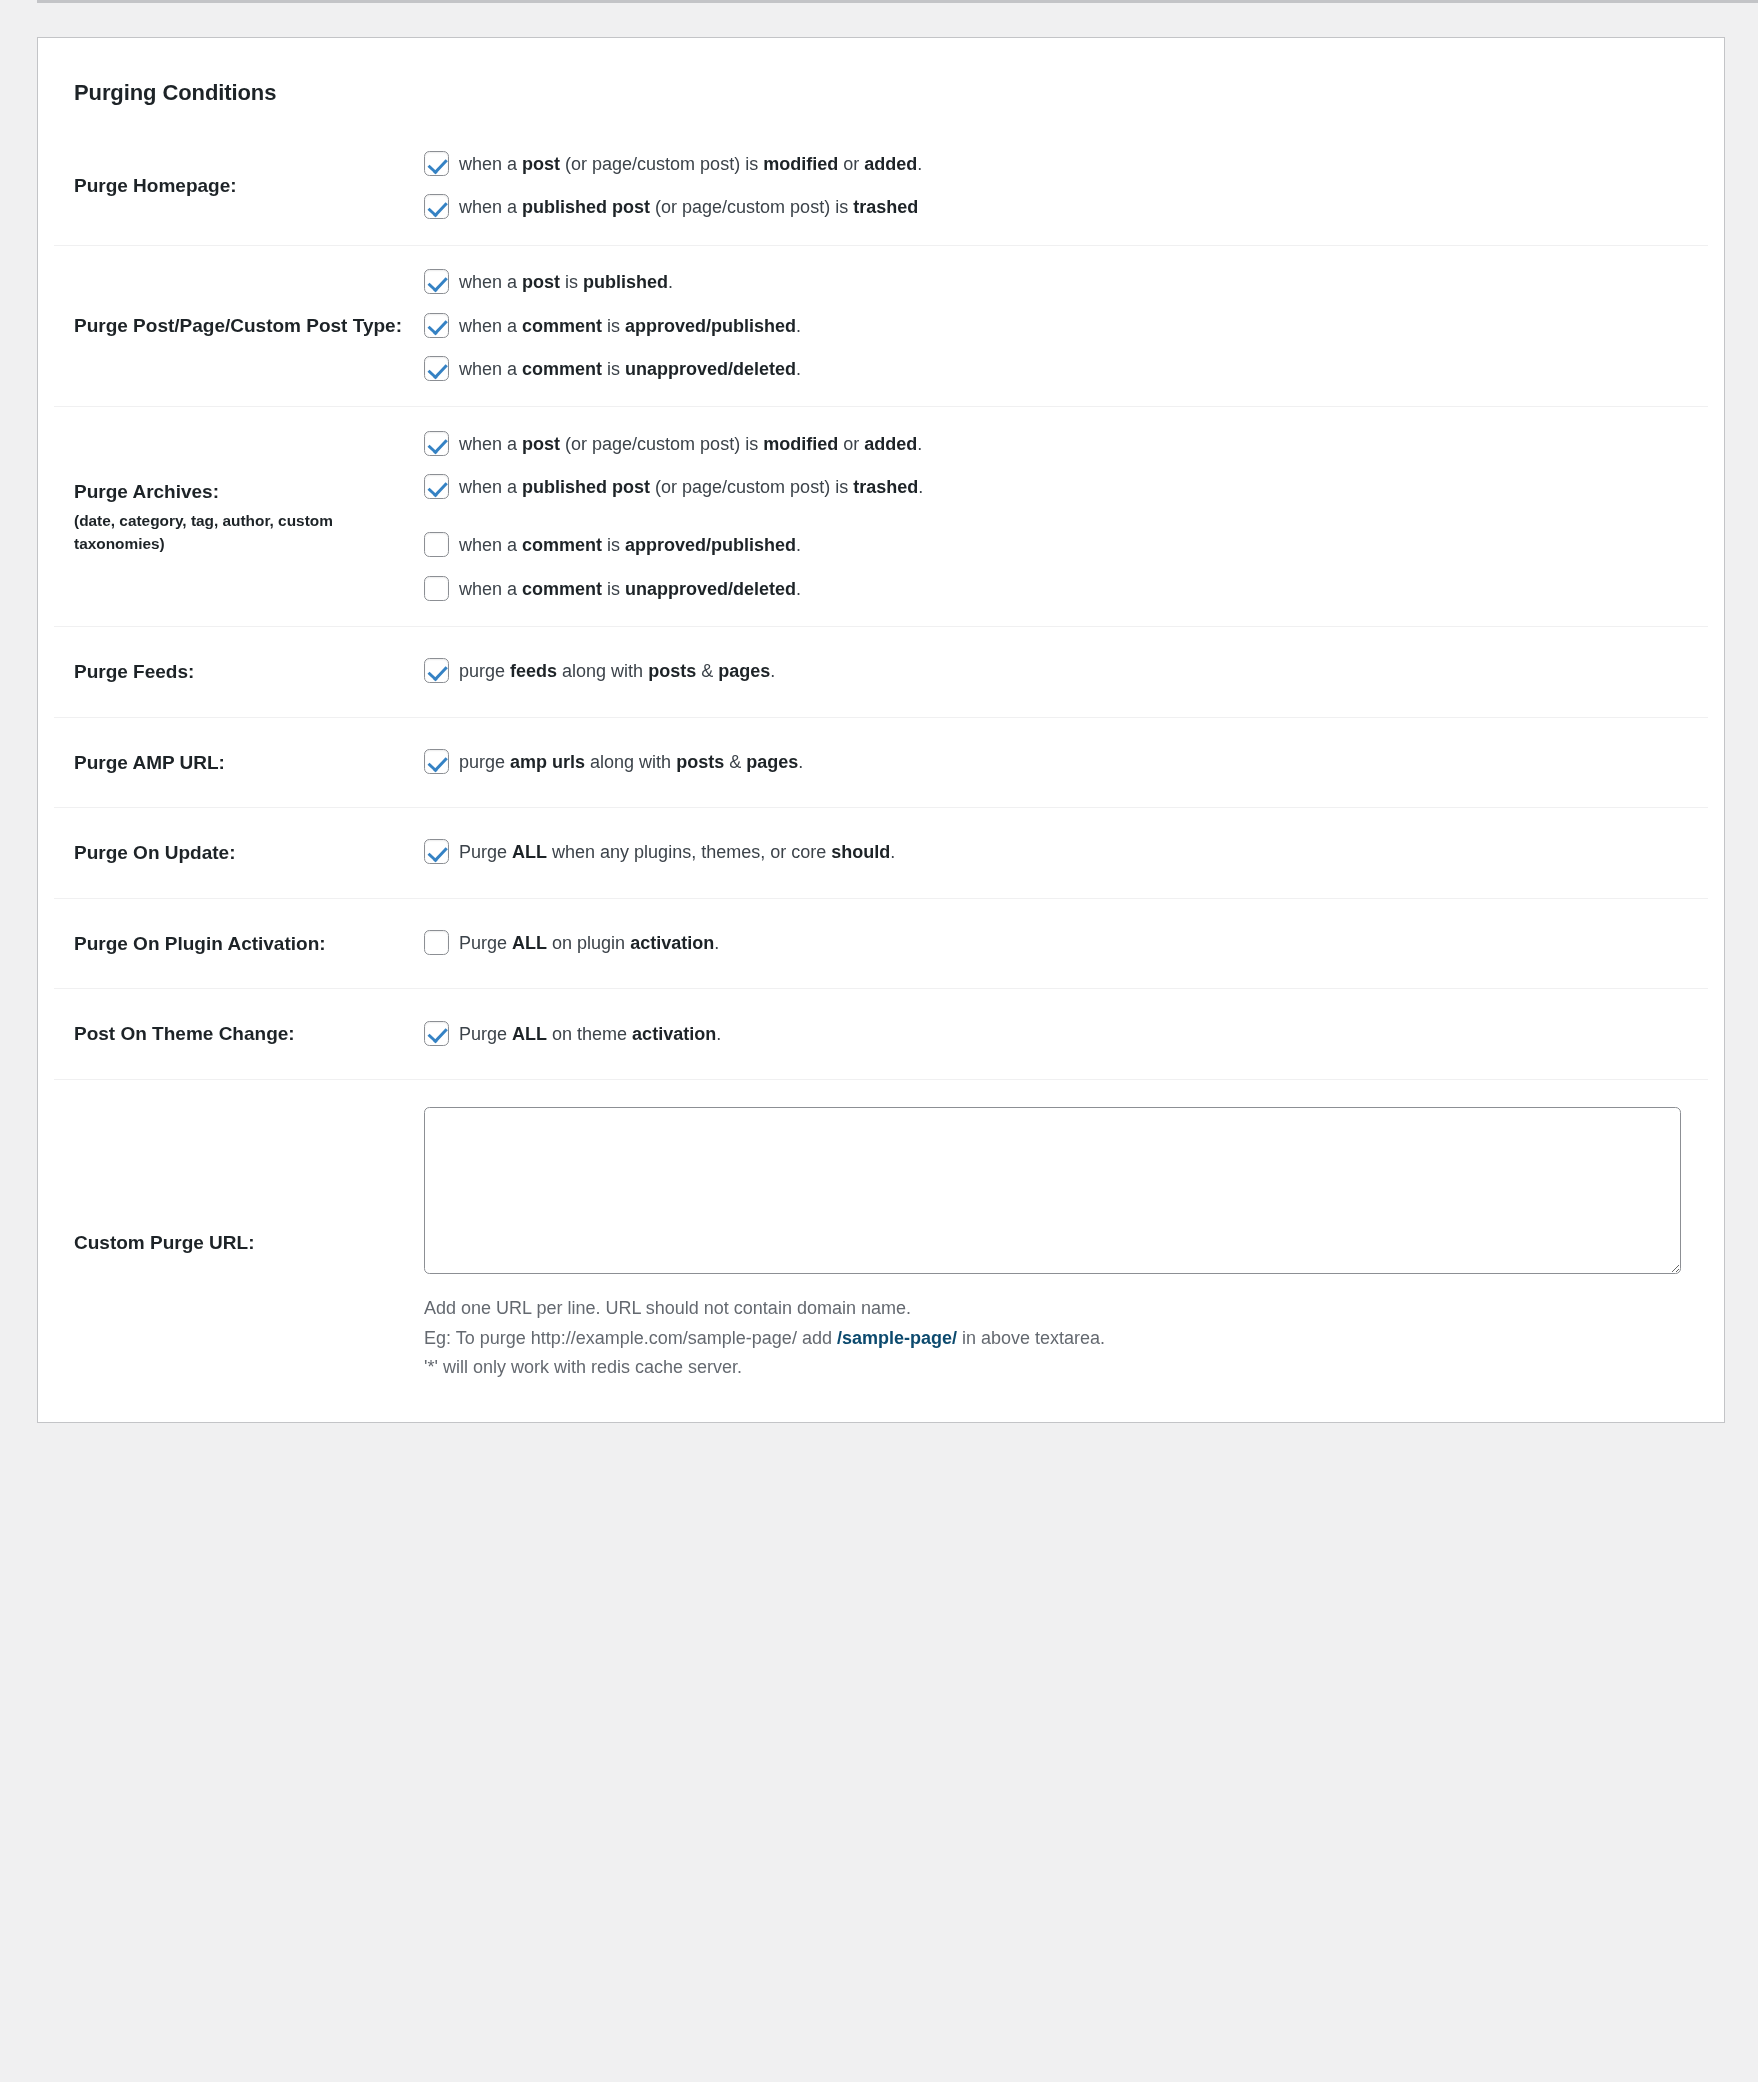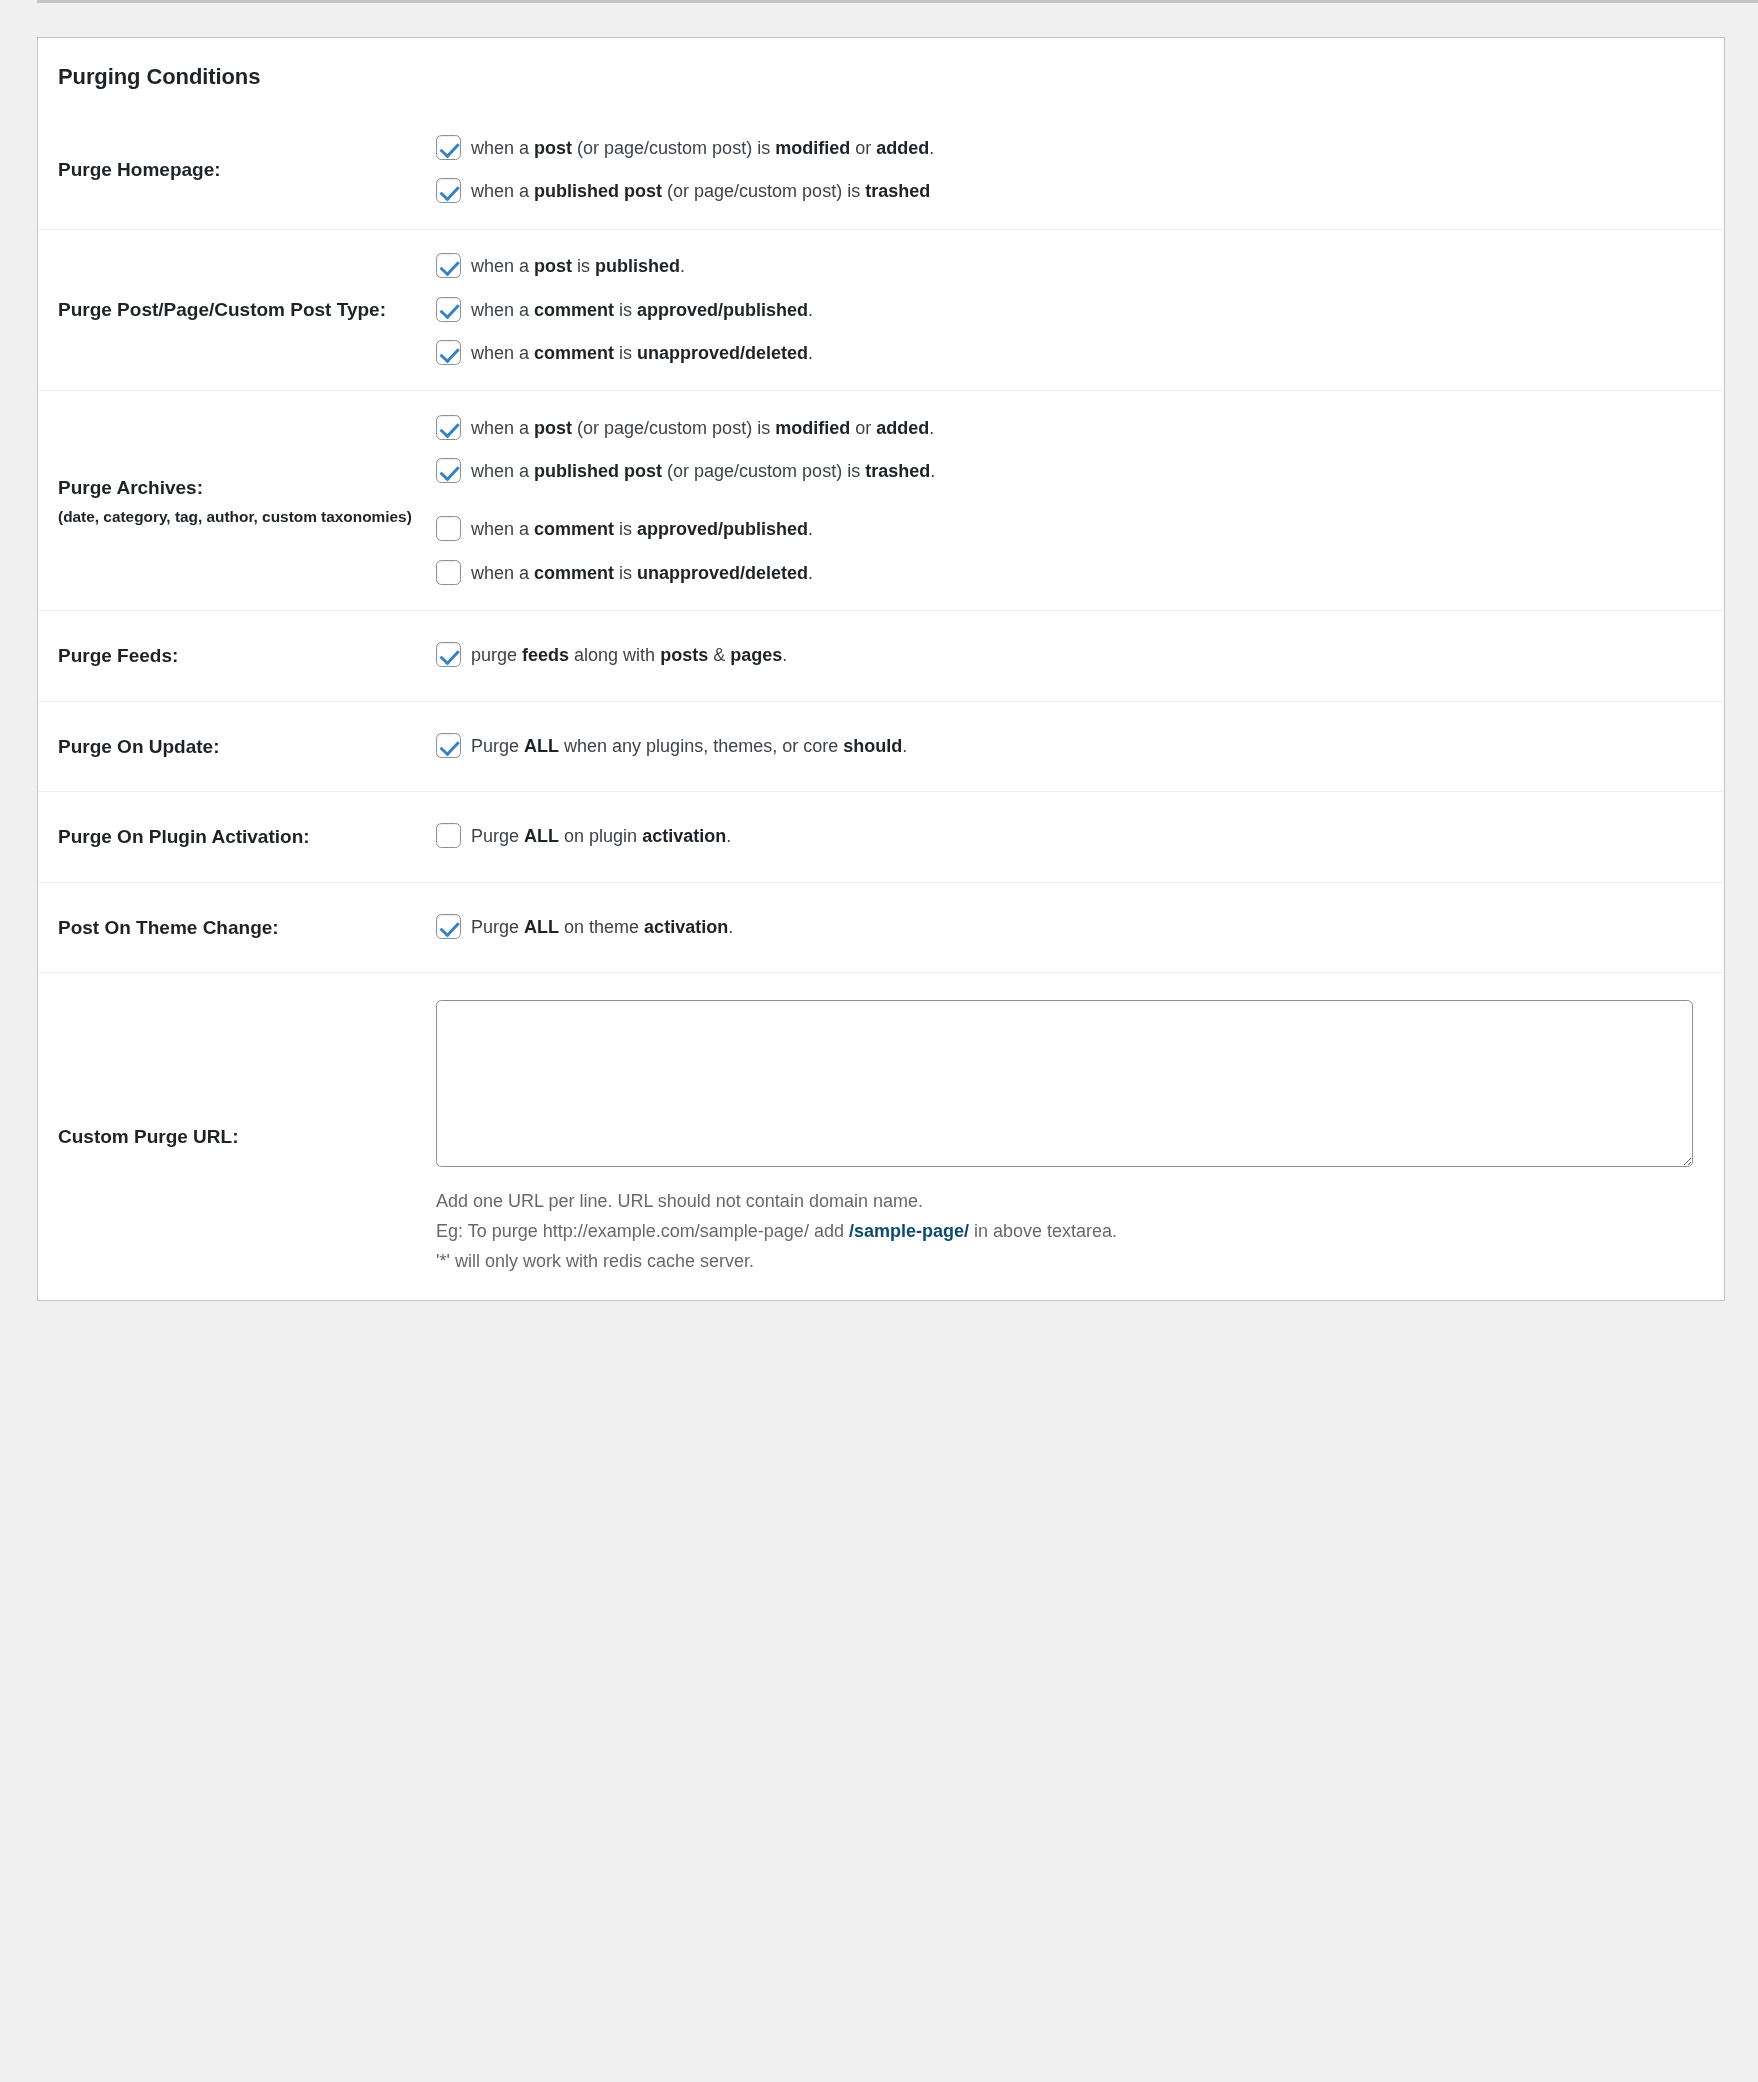--- a/index.html
+++ b/index.html
@@ -23,21 +23,21 @@
     background: #c3c4c7;
   }
   .card {
     position: absolute;
     left: 37px;
     top: 37px;
     width: 1688px;
     background: #ffffff;
     border: 0.9px solid #c3c4c7;
     box-sizing: border-box;
-    padding: 0;
+    padding: 16px;
   }
   .card-title {
     font-size: 22px;
     font-weight: bold;
     color: #1d2327;
     padding: 25px 0 0 20px;
     line-height: 1.3;
     letter-spacing: -0.1px;
   }
   table.form-table {
@@ -212,20 +212,29 @@
         <tr class="sep">
           <th><span>Purge Feeds:</span></th>
           <td>
             <label class="cb-row">
               <span class="cbox checked"></span>
               <span class="cb-label">purge <b>feeds</b> along with <b>posts</b> &amp; <b>pages</b>.</span>
             </label>
           </td>
         </tr>
         <tr class="sep">
+          <th><span>Purge AMP URL:</span></th>
+          <td>
+            <label class="cb-row">
+              <span class="cbox checked"></span>
+              <span class="cb-label">purge <b>amp urls</b> along with <b>posts</b> &amp; <b>pages</b>.</span>
+            </label>
+          </td>
+        </tr>
+        <tr class="sep">
           <th><span>Purge On Update:</span></th>
           <td>
             <label class="cb-row">
               <span class="cbox checked"></span>
               <span class="cb-label">Purge <b>ALL</b> when any plugins, themes, or core <b>should</b>.</span>
             </label>
           </td>
         </tr>
         <tr class="sep">
           <th><span>Purge On Plugin Activation:</span></th>

